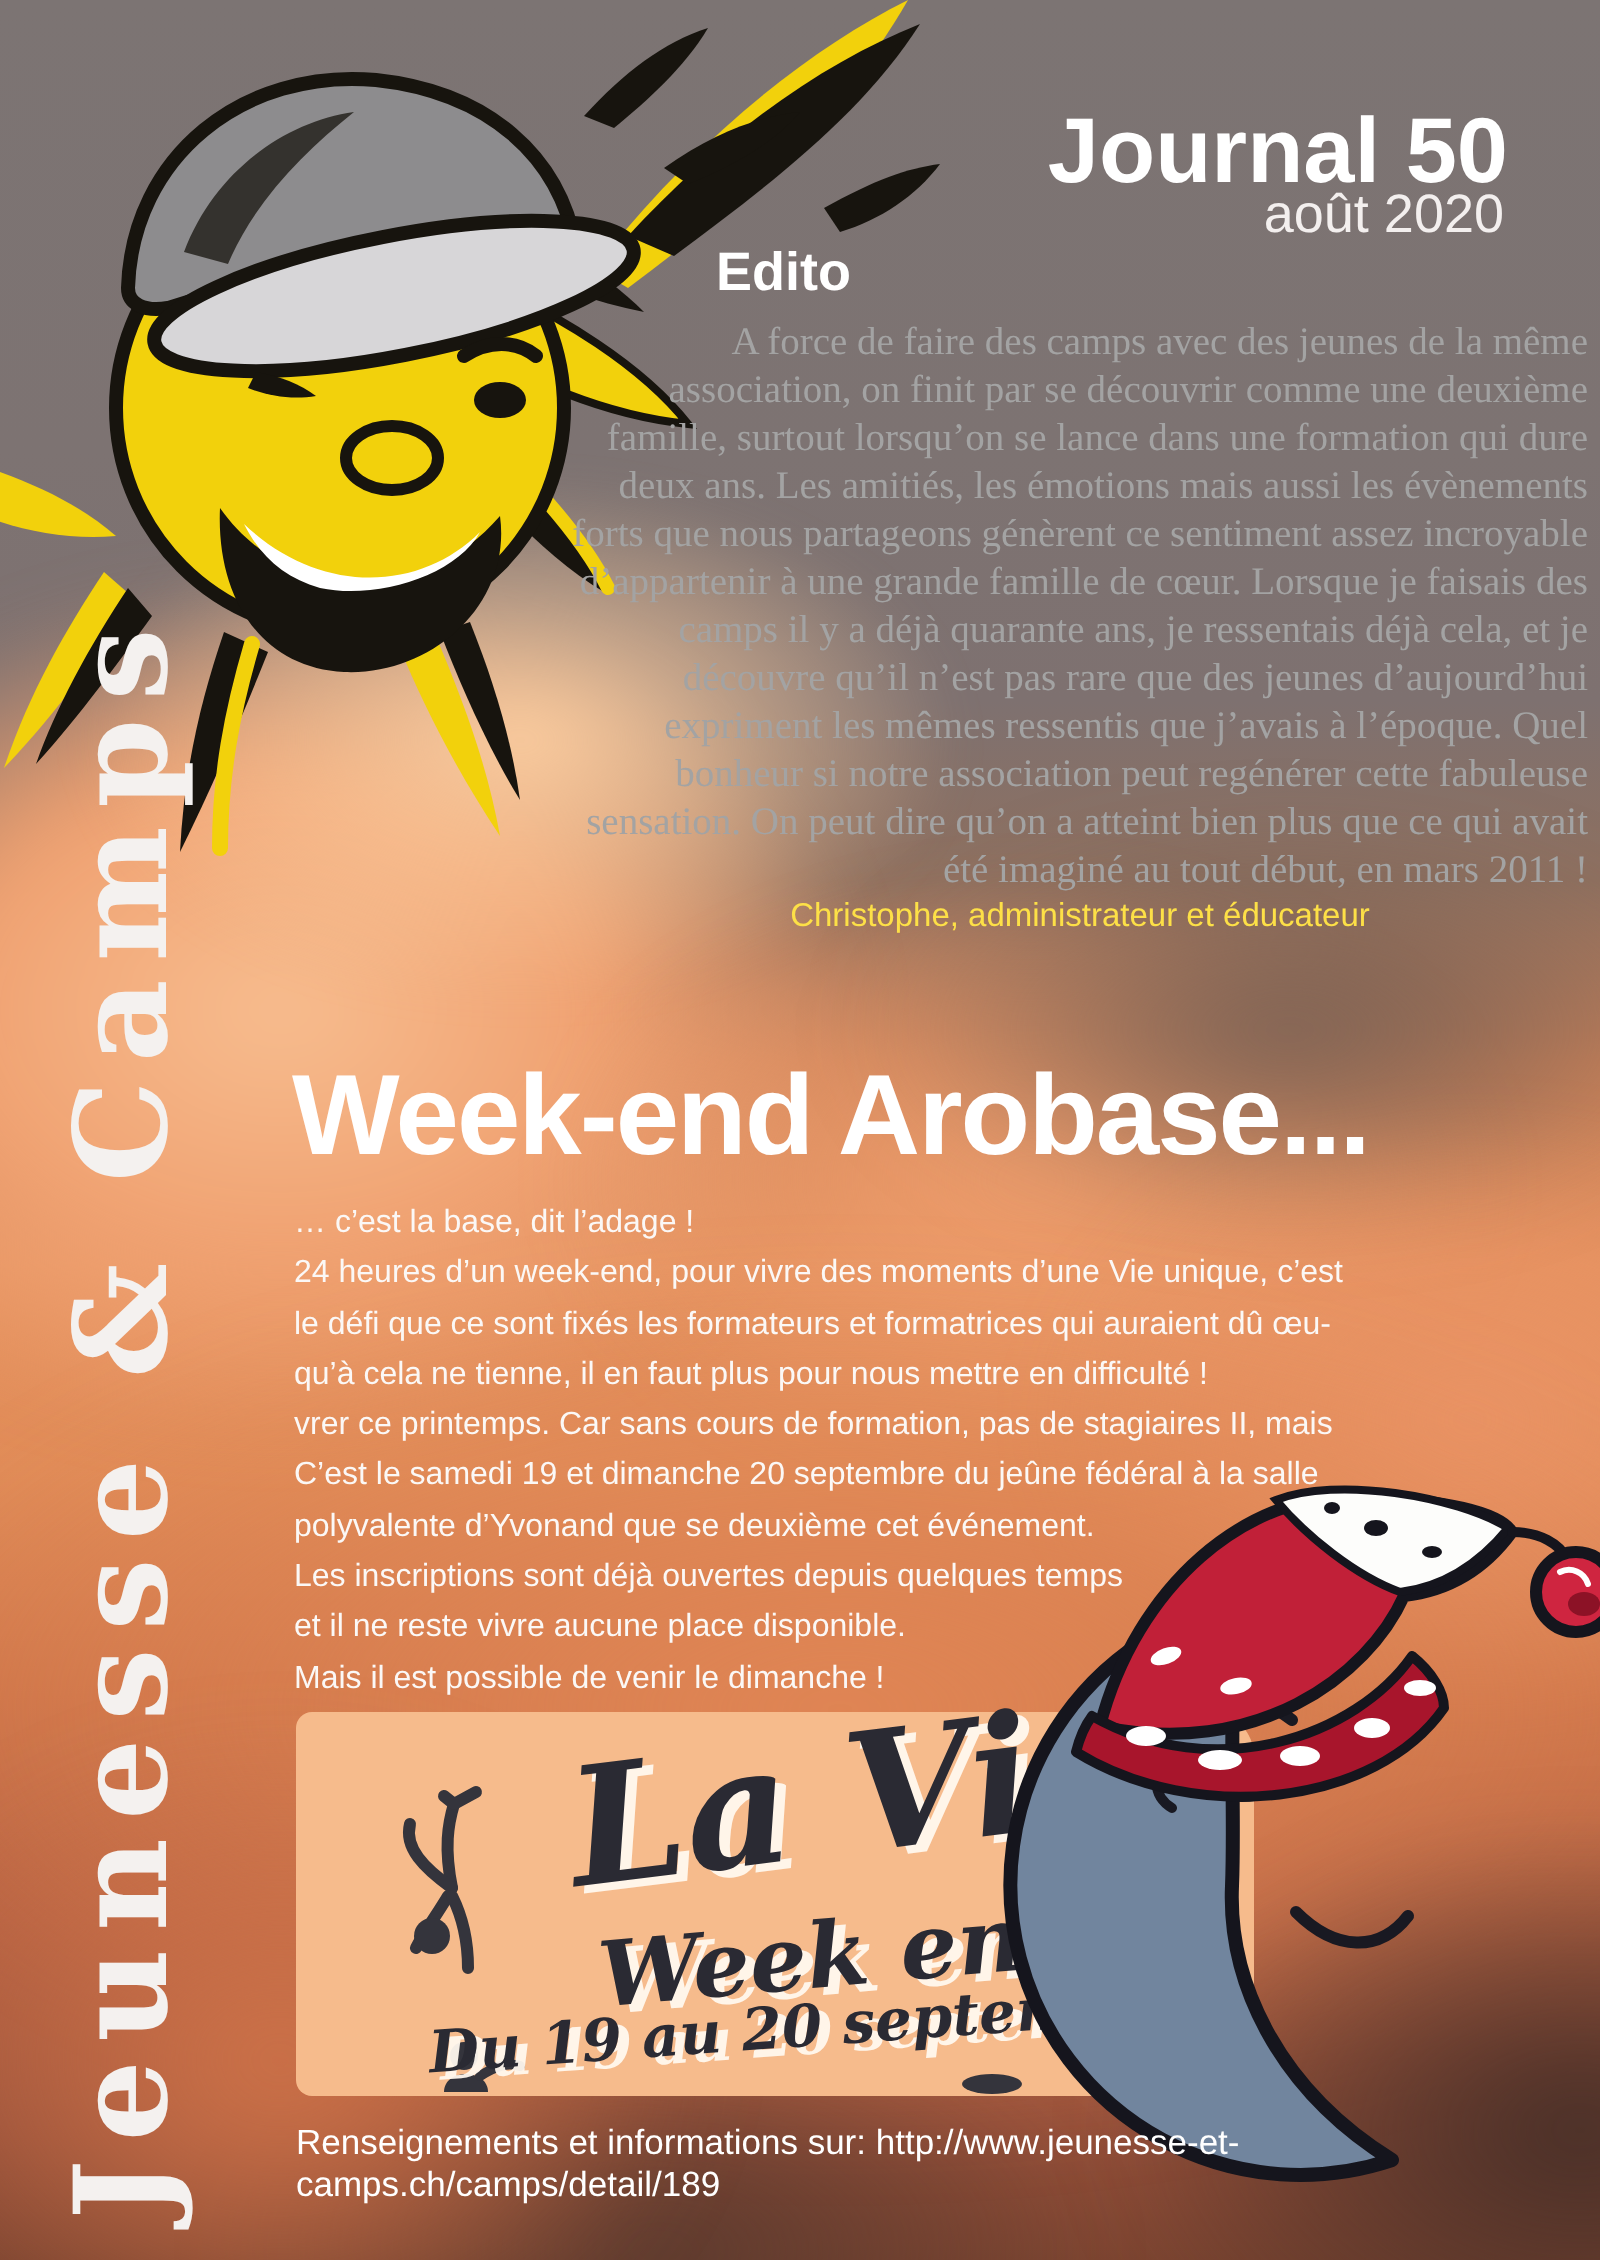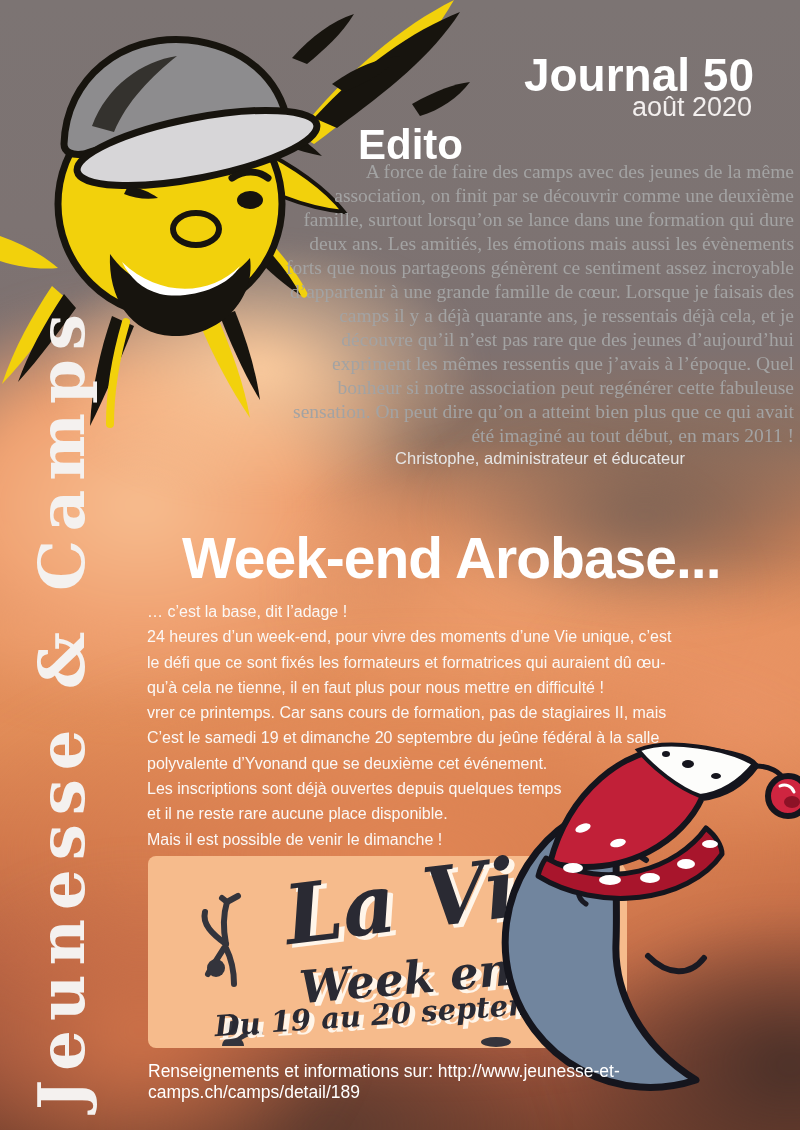--- a/index.html
+++ b/index.html
@@ -30,29 +30,29 @@
       background:radial-gradient(closest-side,rgba(84,56,46,.8) 0%,rgba(84,56,46,0) 100%);}
   .c9{left:-70px;top:870px;width:420px;height:320px;filter:blur(22px);
       background:radial-gradient(closest-side,#cf7349 0%,rgba(207,115,73,0) 100%);}
   
   .sun{position:absolute;left:-8px;top:-14px;width:482px;height:456px;z-index:4;}
   .moon{position:absolute;left:488px;top:708px;width:318px;height:398px;z-index:6;}
   
   .txt{position:absolute;z-index:8;color:#fff;}
   .journal-title{top:48px;right:46px;font-size:46px;font-weight:bold;letter-spacing:0px;}
   .journal-date{top:92px;right:48px;font-size:27px;font-weight:normal;color:#f3efee;margin-left:36px;}
-  .edito-heading{top:121px;left:358px;font-size:42px;font-weight:bold;}
+  .edito-heading{top:121px;left:358px;font-size:27px;font-weight:bold;}
   .edito-body{top:160px;left:286px;width:508px;text-align:right;
               font-size:19.5px;line-height:24px;color:#a3a3a3;font-family:Liberation Serif, serif;}
   .edito-byline{top:449px;left:286px;width:508px;text-align:center;
-                font-size:16.5px;color:#e5e5e5;}
+                font-size:16.5px;color:#fde047;}
   .side-text{left:24px;top:1110px;transform:rotate(-90deg);transform-origin:0 0;
              white-space:nowrap;font-family:"DejaVu Serif",serif;font-weight:bold;
              font-size:64px;letter-spacing:9px;color:#f4f1ef;}
-  .article-heading{top:525px;left:146px;font-size:57px;font-weight:bold;letter-spacing:-1px;margin-left:36px;}
+  .article-heading{top:525px;left:146px;font-size:57px;font-weight:bold;letter-spacing:-1px;}
   .article-body{top:599px;left:147px;font-size:16px;line-height:25.3px;color:#fbf8f6;}
   .footer-info{top:1061px;left:148px;font-size:17.5px;color:#ffffff;}
   
   .event-banner{position:absolute;left:148px;top:856px;width:479px;height:192px;
       background:#f6bb8c;border-radius:8px 22px 22px 8px;z-index:5;}
   .banner-sil{position:absolute;left:0;top:0;width:479px;height:192px;}
   .script{position:absolute;font-family:"DejaVu Serif",serif;font-style:italic;
       font-weight:bold;color:#2a2a33;white-space:nowrap;
       text-shadow:5px 4px 0 rgba(255,248,238,.95);}
   .banner-title{top:-6px;right:58px;font-size:82px;transform:rotate(-7deg);}
@@ -123,21 +123,21 @@
   <div class="txt article-heading">Week-end Arobase...</div>
   <div class="txt article-body">
     <div>… c’est la base, dit l’adage !</div>
     <div>24 heures d’un week-end, pour vivre des moments d’une Vie unique, c’est</div>
     <div>le défi que ce sont fixés les formateurs et formatrices qui auraient dû œu-</div>
     <div>qu’à cela ne tienne, il en faut plus pour nous mettre en difficulté !</div>
     <div>vrer ce printemps. Car sans cours de formation, pas de stagiaires II, mais</div>
     <div>C’est le samedi 19 et dimanche 20 septembre du jeûne fédéral à la salle</div>
     <div>polyvalente d’Yvonand que se deuxième cet événement.</div>
     <div>Les inscriptions sont déjà ouvertes depuis quelques temps</div>
-    <div>et il ne reste rare aucune place disponible.</div>
+    <div>et il ne reste vivre aucune place disponible.</div>
     <div>Mais il est possible de venir le dimanche !</div>
   </div>
 
   <div class="event-banner">
     <svg class="banner-sil" viewBox="0 0 479 192">
       <g stroke="#34343c" stroke-width="6" stroke-linecap="round" fill="none">
         <path d="M78,88 C74,68 76,56 79,46"></path>
         <path d="M79,46 L74,42 M79,46 L90,40"></path>
         <path d="M78,88 C64,78 54,68 57,56"></path>
         <path d="M76,92 C70,102 64,110 60,118"></path>

